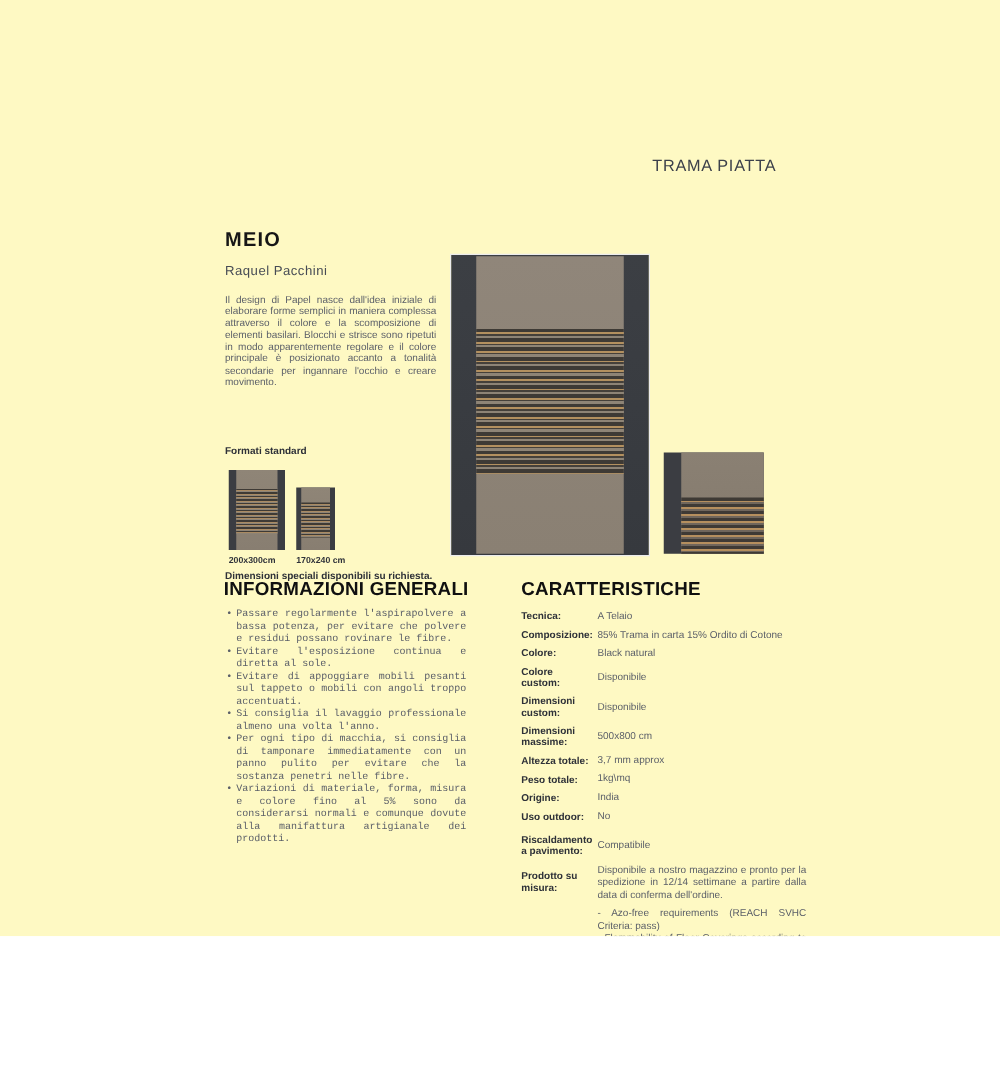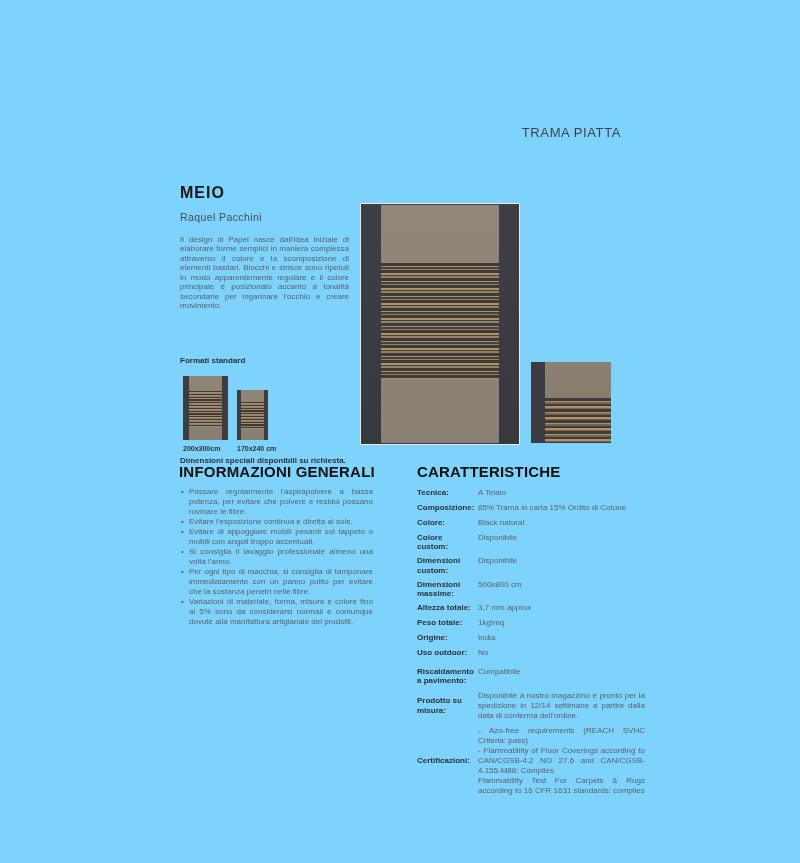--- a/index.html
+++ b/index.html
@@ -1,19 +1,19 @@
 <!DOCTYPE html>
 <html><head>
 <meta charset="utf-8">
 <style>
   * { margin: 0; padding: 0; box-sizing: border-box; }
   html,body { background:#ffffff; }
   body { font-family: "Liberation Sans", sans-serif; }
   .page {
-    position: relative; width: 800px; height: 863px; background:#7dd3fc;
+    position: relative; width: 800px; height: 749px; background:#fef9c3;
     overflow: hidden; margin: 0 auto;
   }
 
   
   .collection {
     position:absolute; top:125px; left:421px; width:200px;
     text-align:right; font-size:13px; font-weight:500; letter-spacing:0.6px;
     color:#3d414b;
   }
 
@@ -96,29 +96,30 @@
   .section-title {
     position:absolute; font-size:15px; font-weight:800; letter-spacing:0.2px; color:#101010;
   }
   .info-title { top:463px; left:179px; }
   .char-title { top:463px; left:417px; }
 
   .info-list {
     position:absolute; top:487px; left:181px; width:192px;
     list-style:none; font-size:8px; line-height:1.25; color:#5c6069;
     text-align:justify;
+    font-family:Liberation Mono, monospace;
   }
   .info-list li { position:relative; padding-left:8px; }
   .info-list li::before {
     content:"\2022"; position:absolute; left:0; top:0; color:#5c6069;
   }
 
   
   .char-table { position:absolute; top:488px; left:417px; width:228px; }
-  .c-row { display:flex; align-items:flex-start; margin-bottom:5px; }
+  .c-row { display:flex; align-items:center; margin-bottom:5px; }
   .c-row .lbl {
     width:61px; flex:none; font-size:8px; font-weight:bold; color:#2e3138;
     line-height:1.15; padding-right:4px;
   }
   .c-row .val {
     flex:1; font-size:8px; color:#5c6069; line-height:1.25; text-align:justify;
   }
   .c-row.gap-top { margin-top:9px; }
   .c-row.top-align { align-items:center; }
   .c-row .val.pre { white-space:pre-line; }

